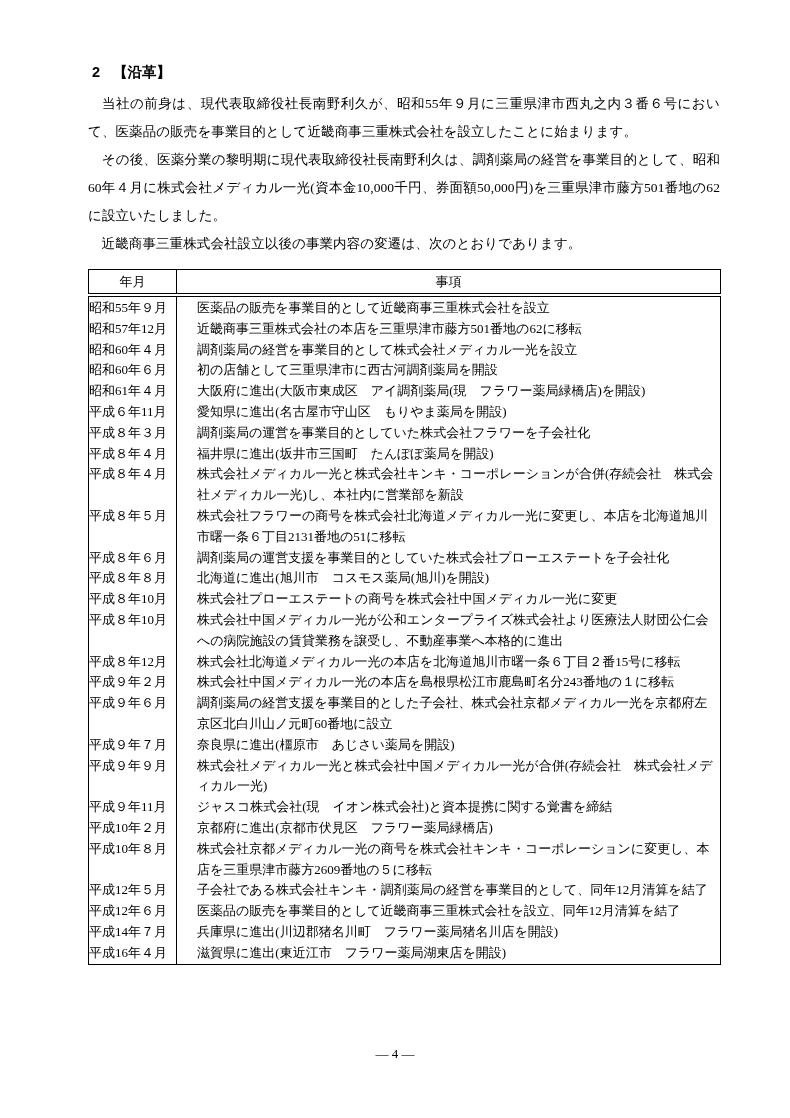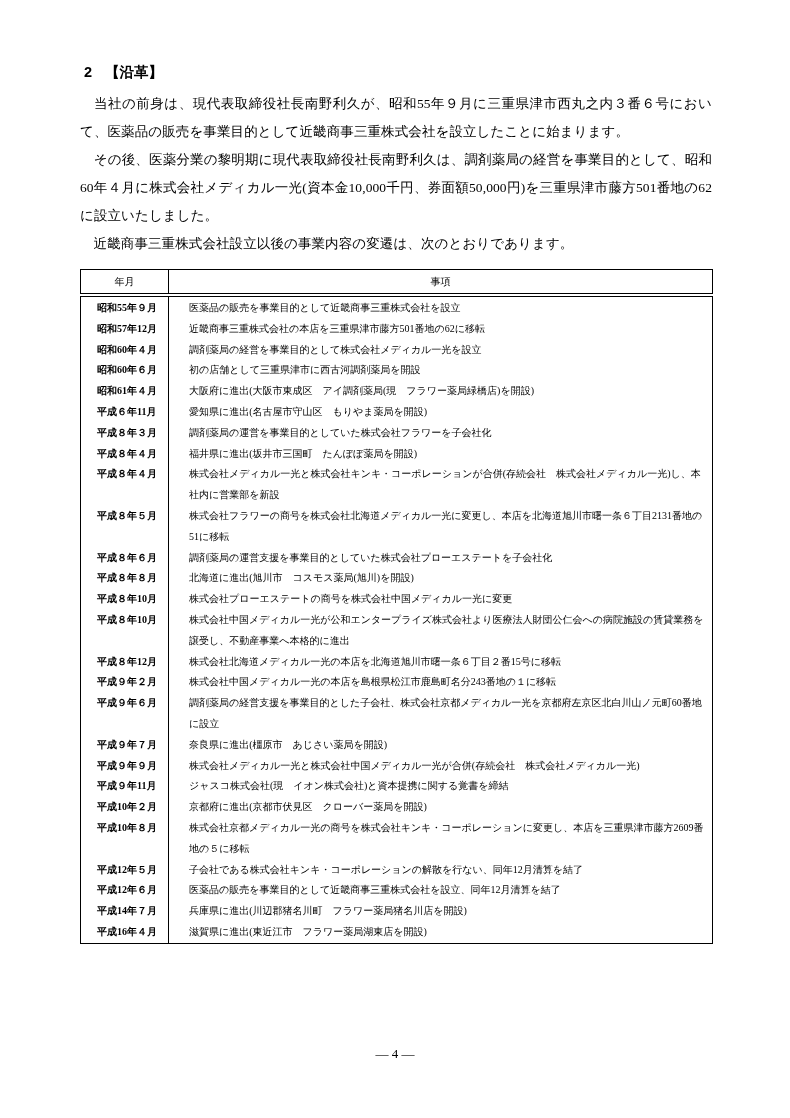--- a/index.html
+++ b/index.html
@@ -5,65 +5,64 @@
   html, body { margin: 0; padding: 0; background: #ffffff; }
   .page {
     position: relative;
     width: 790px;
     height: 1118px;
     background: #ffffff;
     color: #000000;
     font-family: "Liberation Serif", "DejaVu Serif", serif;
     overflow: hidden;
   }
-  .content { position: absolute; left: 80px; top: 62px; width: 632px; }
+  .content { position: absolute; left: 88px; top: 62px; width: 632px; }
   .heading {
     font-family: "Liberation Sans", "DejaVu Sans", sans-serif;
     font-weight: 700;
     font-size: 14.5px;
     line-height: 20px;
     margin: 0 0 8px 4px;
   }
   .heading .num { display: inline-block; margin-right: 13px; }
   .para {
     margin: 0;
     font-size: 13.5px;
     line-height: 28px;
     text-align: justify;
     letter-spacing: 0.1px;
   }
   table.history {
     border-collapse: collapse;
     table-layout: fixed;
     width: 632px;
     margin-top: 11px;
-    font-size: 10px;
+    font-size: 13px;
     border: 1.5px solid #000;
   }
   table.history col.c1 { width: 88px; }
   table.history col.c2 { width: 544px; }
   thead th {
     font-weight: 400;
     text-align: center;
     height: 23px;
     vertical-align: middle;
     padding: 0;
     border-bottom: 4px double #000;
   }
   thead th.date-h { border-right: 1px solid #000; }
   tbody td {
     vertical-align: top;
     line-height: 20.8px;
     padding: 0;
   }
   tbody td.date {
     border-right: 1px solid #000;
-    padding-left: 16px;
+    padding-left: 0;
     white-space: nowrap;
-    font-weight: bold;
   }
   tbody td.event { padding-left: 20px; padding-right: 6px; }
   tbody tr:first-child td { padding-top: 1px; }
   .footer {
     position: absolute;
     left: 0;
     top: 1046px;
     width: 790px;
     text-align: center;
     font-size: 13px;
@@ -168,29 +167,29 @@
           <tr>
             <td class="date">平成９年９月</td>
             <td class="event">株式会社メディカル一光と株式会社中国メディカル一光が合併(存続会社　株式会社メディカル一光)</td>
           </tr>
           <tr>
             <td class="date">平成９年11月</td>
             <td class="event">ジャスコ株式会社(現　イオン株式会社)と資本提携に関する覚書を締結</td>
           </tr>
           <tr>
             <td class="date">平成10年２月</td>
-            <td class="event">京都府に進出(京都市伏見区　クローバー薬局を開設)</td>
+            <td class="event">京都府に進出(京都市伏見区　フラワー薬局緑橋店)</td>
           </tr>
           <tr>
             <td class="date">平成10年８月</td>
             <td class="event">株式会社京都メディカル一光の商号を株式会社キンキ・コーポレーションに変更し、本店を三重県津市藤方2609番地の５に移転</td>
           </tr>
           <tr>
             <td class="date">平成12年５月</td>
-            <td class="event">子会社である株式会社キンキ・コーポレーションの解散を行ない、同年12月清算を結了</td>
+            <td class="event">子会社である株式会社キンキ・調剤薬局の経営を事業目的として、同年12月清算を結了</td>
           </tr>
           <tr>
             <td class="date">平成12年６月</td>
             <td class="event">医薬品の販売を事業目的として近畿商事三重株式会社を設立、同年12月清算を結了</td>
           </tr>
           <tr>
             <td class="date">平成14年７月</td>
             <td class="event">兵庫県に進出(川辺郡猪名川町　フラワー薬局猪名川店を開設)</td>
           </tr>
           <tr>

